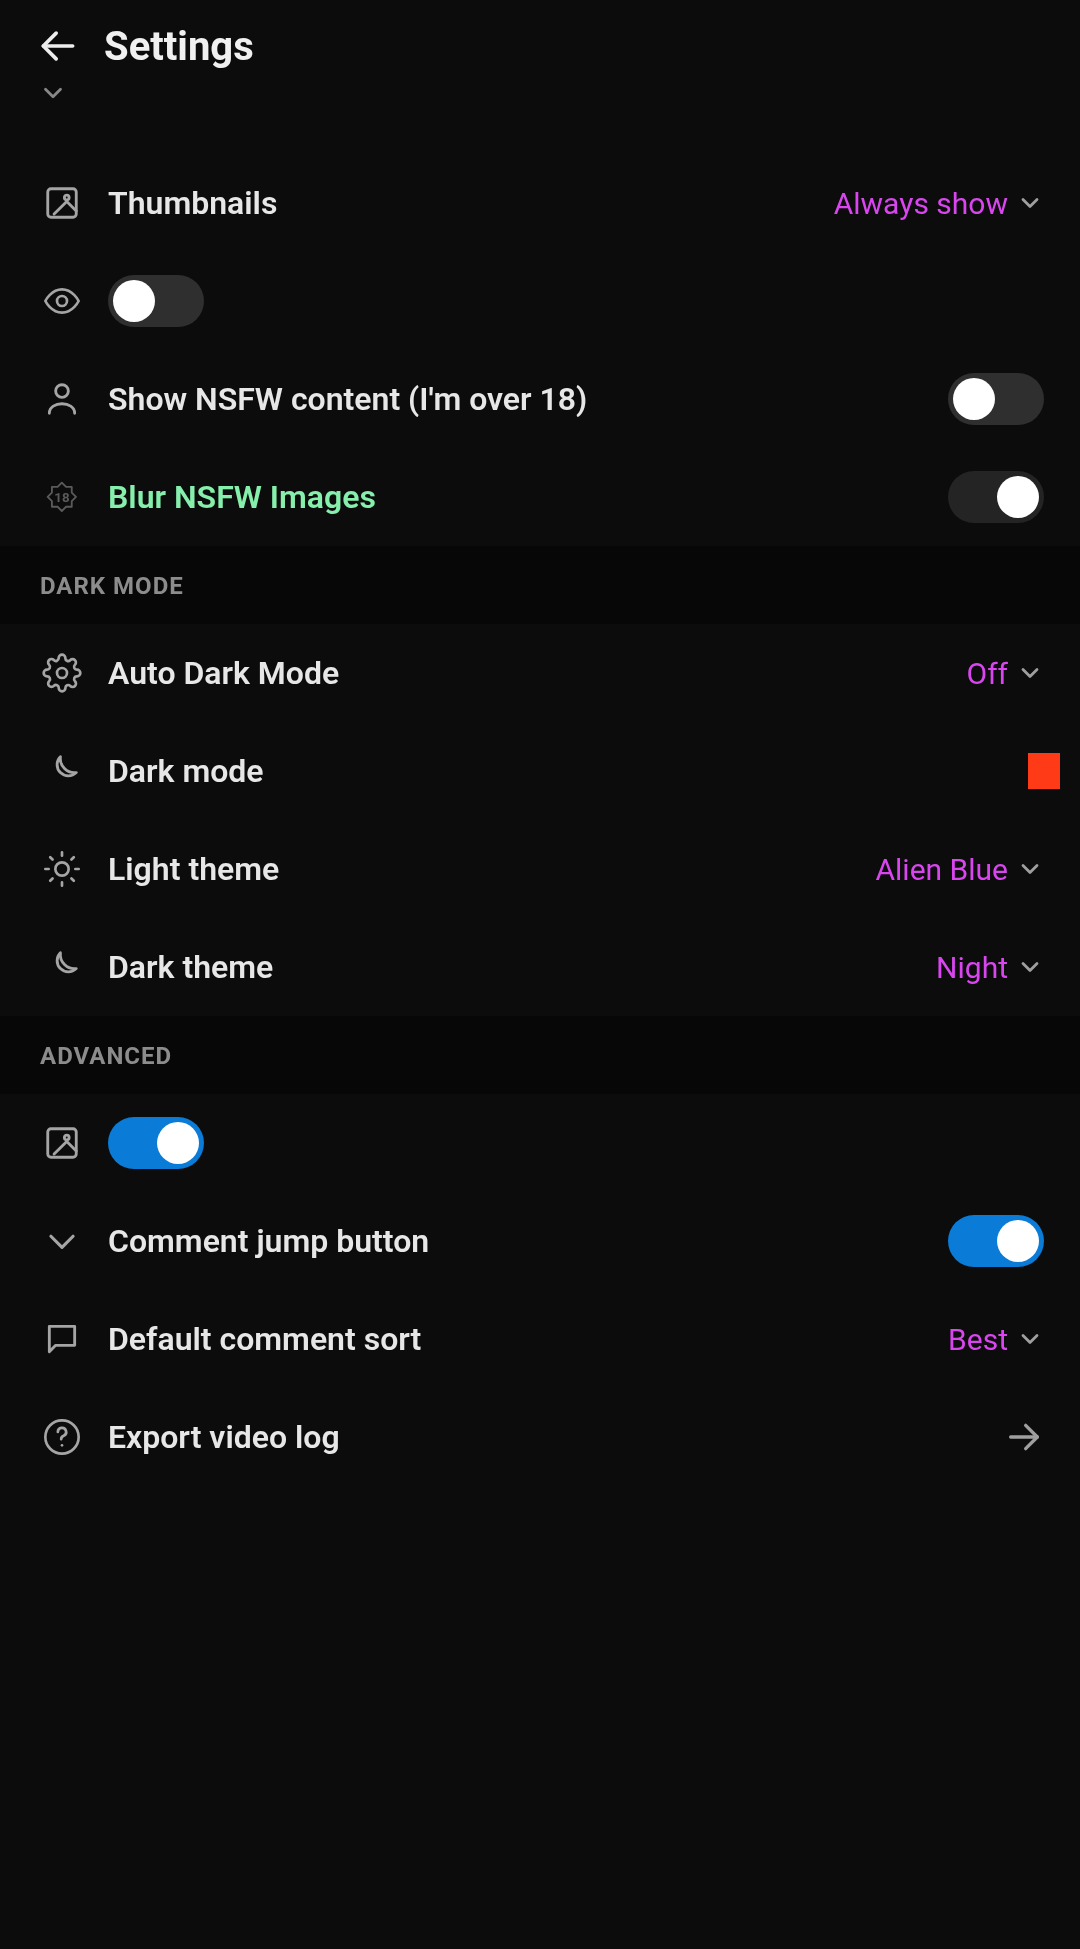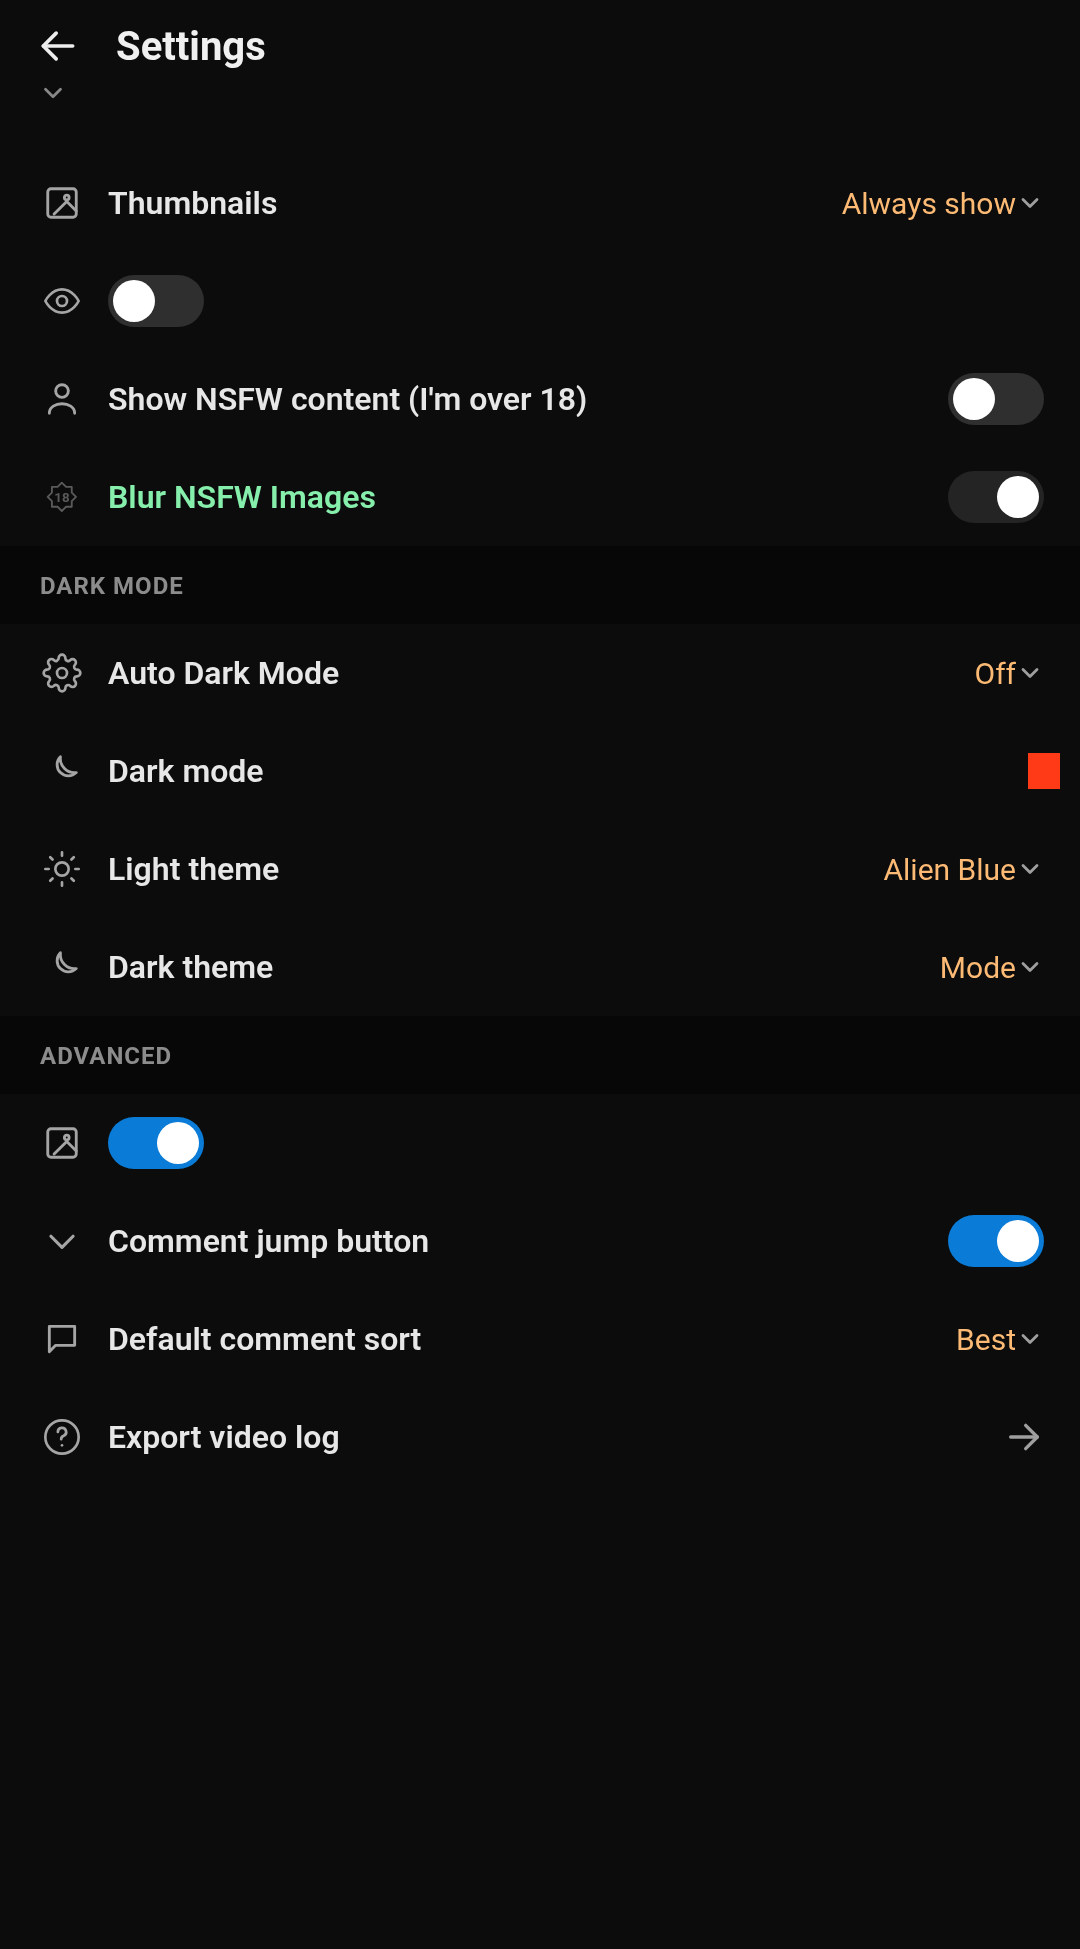--- a/index.html
+++ b/index.html
@@ -8,21 +8,21 @@
     height: 1949px;
     background: #0c0c0c;
     font-family: -apple-system, BlinkMacSystemFont, "Segoe UI", Roboto, Helvetica, Arial, sans-serif;
     color: #ddd;
     overflow: hidden;
   }
 
   .header {
     display: flex;
     align-items: center;
-    gap: 36px;
+    gap: 24px;
     padding: 18px 36px 18px 36px;
     height: 92px;
   }
   .header .back {
     width: 44px; height: 44px;
     display:flex; align-items:center; justify-content:center;
     color:#eee;
   }
   .header .title {
     font-size: 40px;
@@ -56,22 +56,22 @@
   .row .label {
     font-size: 32px;
     color:#e7e7e7;
     font-weight: 600;
     flex: 1 1 auto;
   }
   .row.disabled .label { color:#86efac; }
   .row.disabled .icon  { color:#5a5a5a; }
   .row .value {
     font-size: 30px;
-    color:#fdba74;
-    margin-right: 0;
+    color:#d946ef;
+    margin-right: 8px;
   }
   .row .chev {
     color:#9f9f9f;
   }
   .row .arrow {
     color:#9f9f9f;
   }
 
   .section {
     background:#070707;
@@ -247,21 +247,21 @@
   </span>
 </div>
 
 <div class="row">
   <span class="icon">
     <svg width="38" height="38" viewBox="0 0 24 24" fill="none" stroke="currentColor" stroke-width="1.8" stroke-linecap="round" stroke-linejoin="round">
         <path d="M21 13A9 9 0 0 1 11 3a7 7 0 1 0 10 10z"></path>
       </svg>
   </span>
   <span class="label">Dark theme</span>
-  <span class="value">Mode</span>
+  <span class="value">Night</span>
   <span class="chev">
     <svg width="28" height="28" viewBox="0 0 24 24" fill="none" stroke="currentColor" stroke-width="2.4" stroke-linecap="round" stroke-linejoin="round">
         <polyline points="6 9 12 15 18 9"></polyline>
       </svg>
   </span>
 </div>
 
 <div class="section">
   <span class="sh">ADVANCED</span>
 </div>

